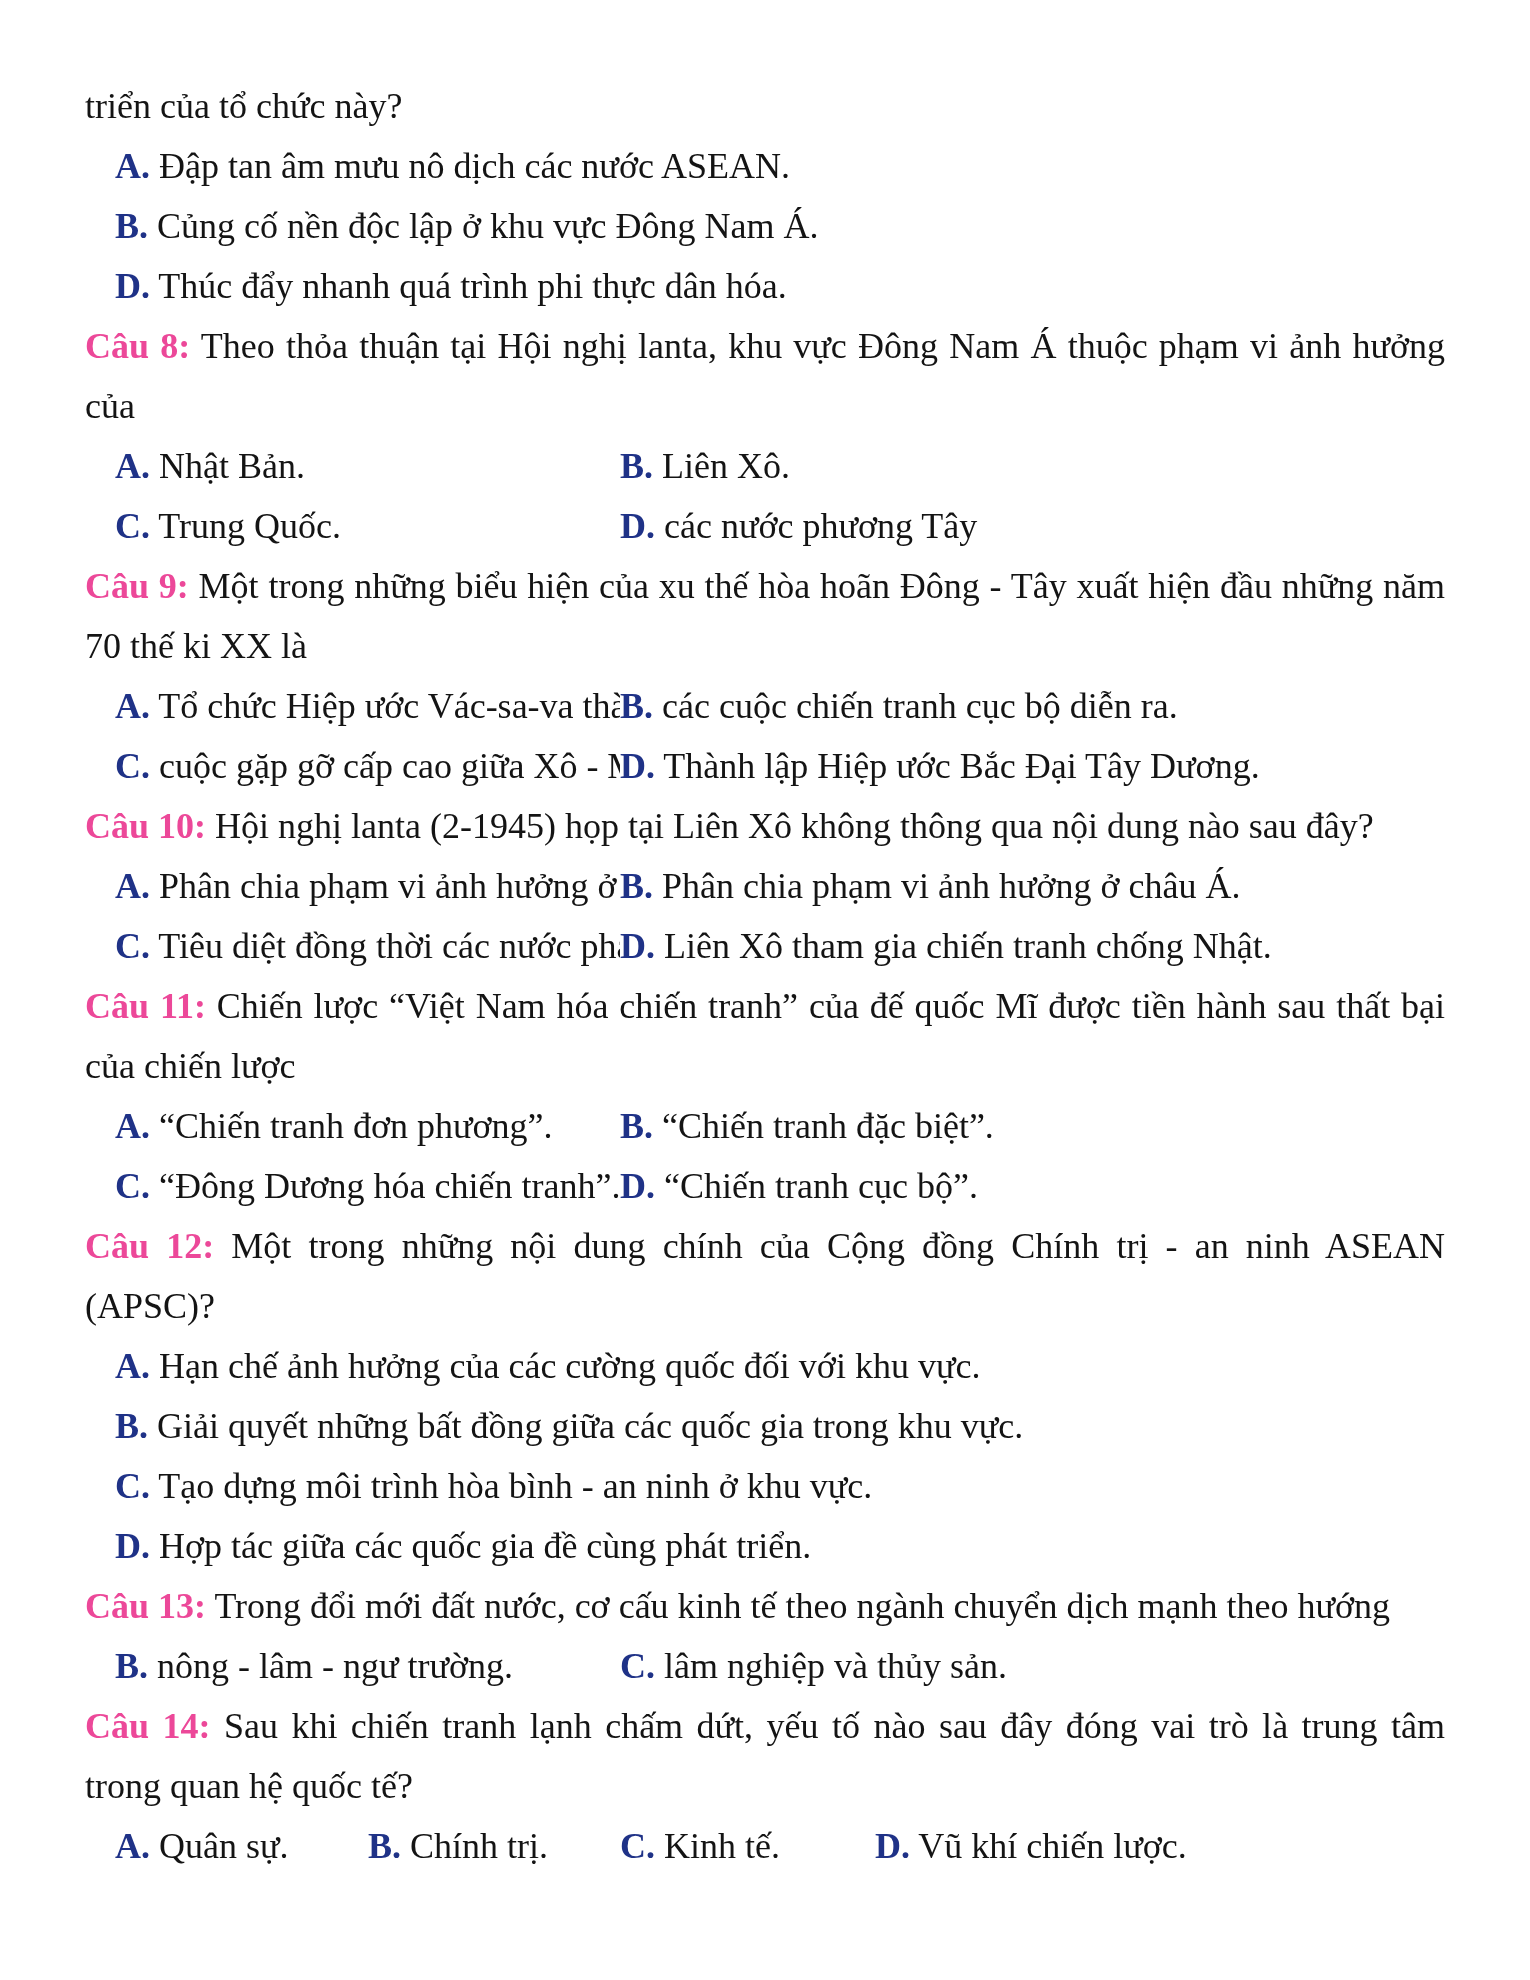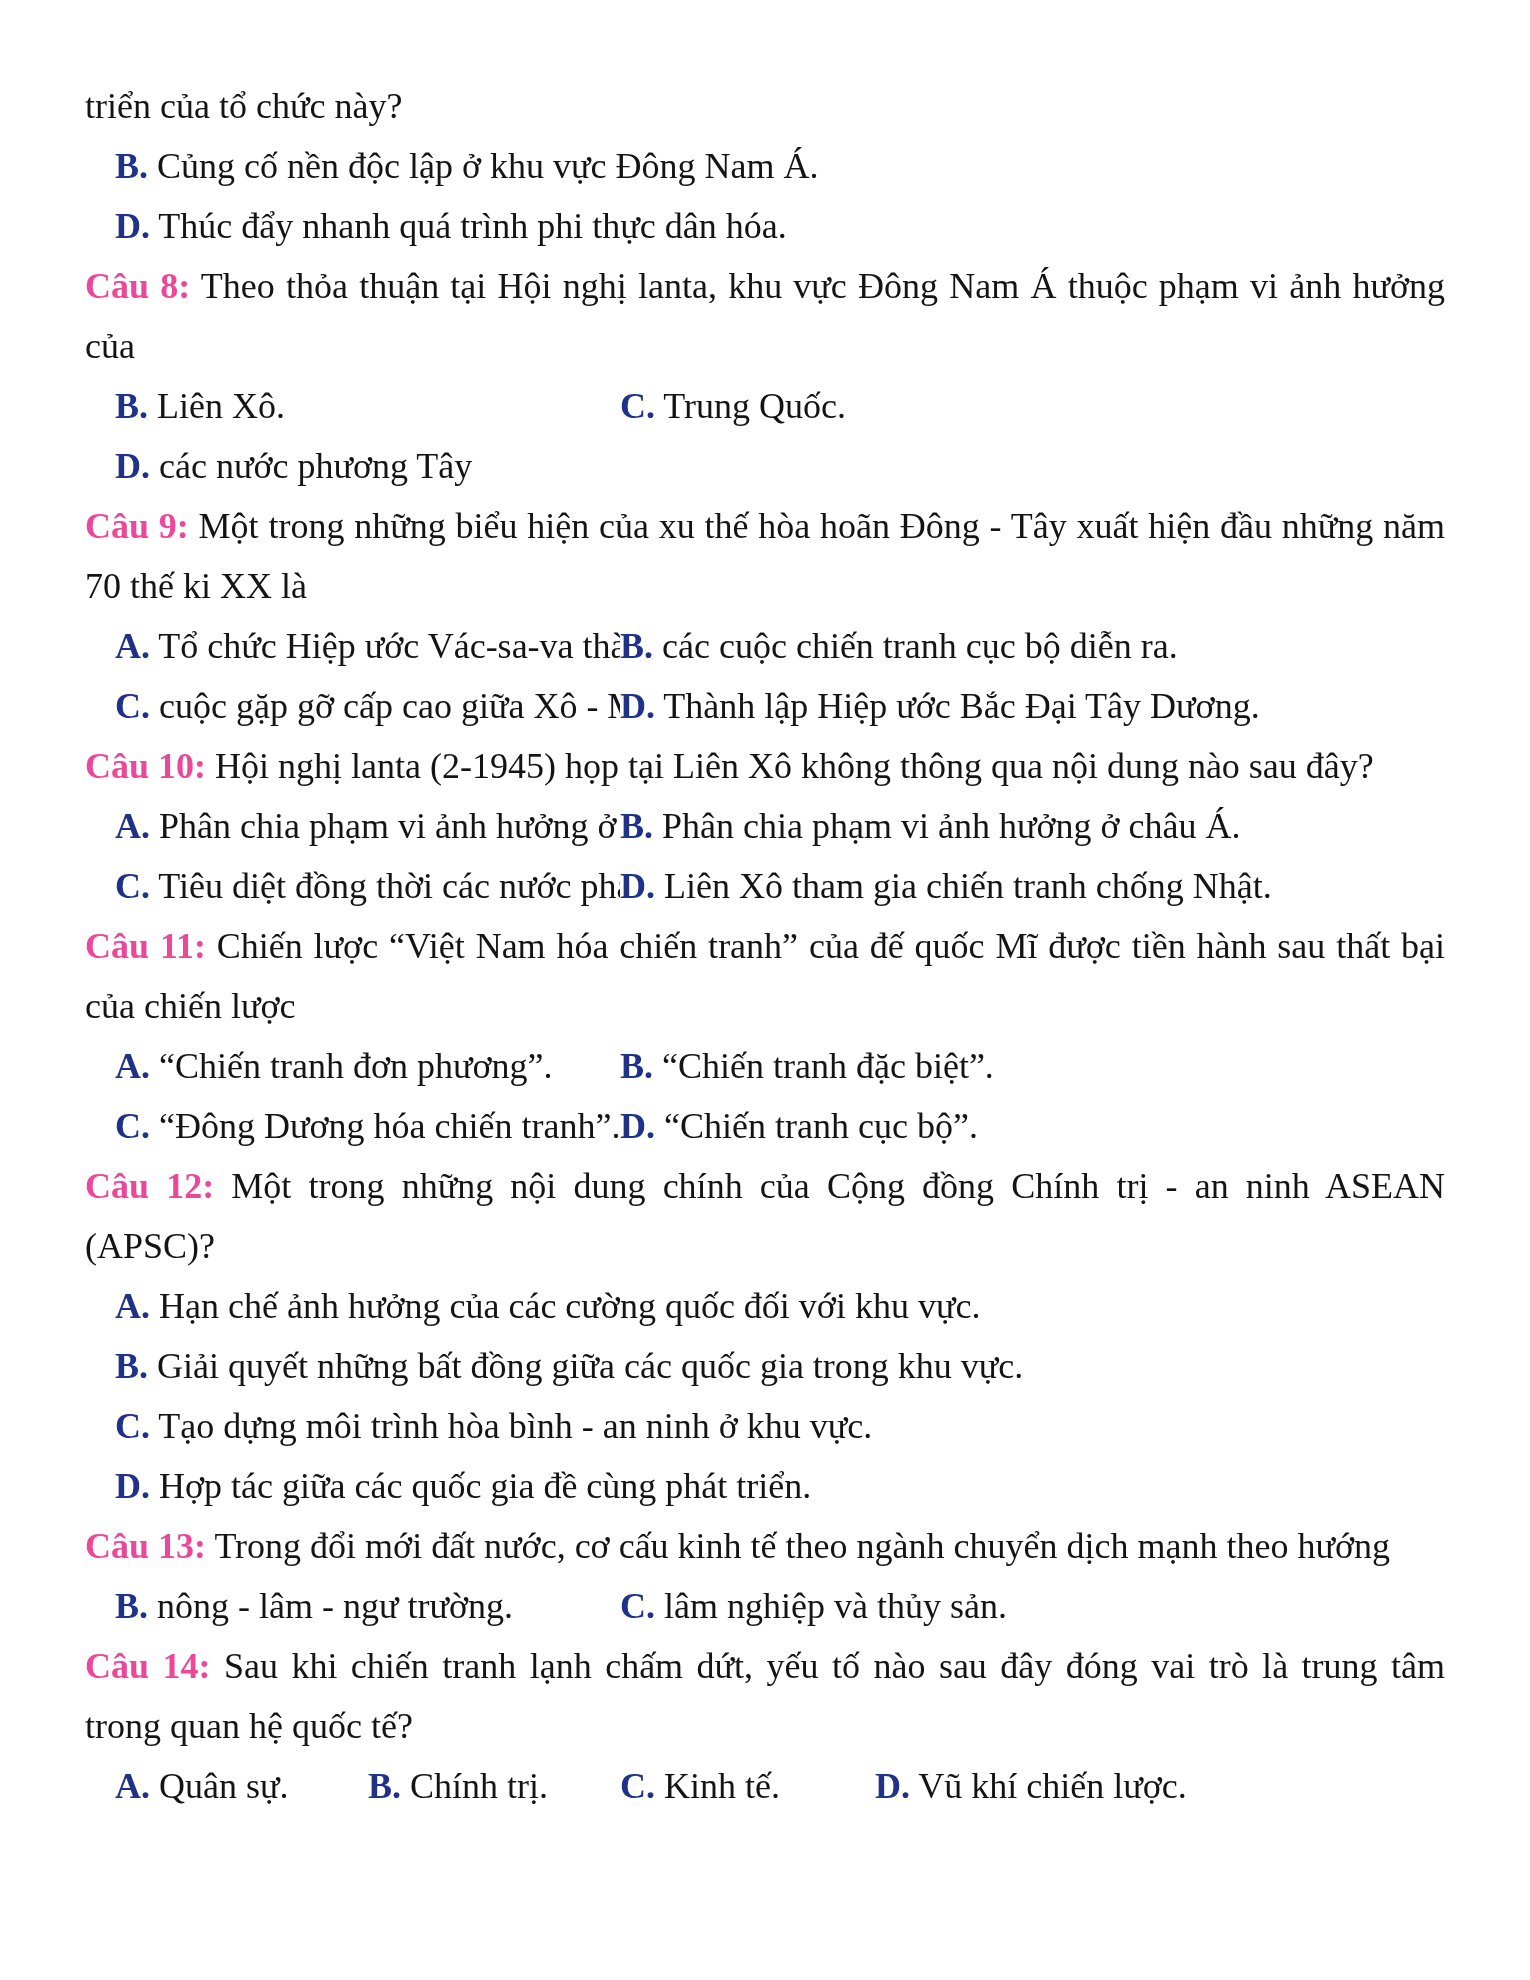--- a/index.html
+++ b/index.html
@@ -29,28 +29,30 @@
 </style>
 </head>
 <body>
 
 <div class="page">
   <div class="content">
 
     <section>
       <p class="q-text">triển của tổ chức này?</p>
       <div class="options cols-1">
+        <div class="opt"><b class="letter">A.</b> <span>Đập tan âm mưu nô dịch các nước ASEAN.</span></div>
         <div class="opt"><b class="letter">B.</b> <span>Củng cố nền độc lập ở khu vực Đông Nam Á.</span></div>
         <div class="opt"><b class="letter">D.</b> <span>Thúc đẩy nhanh quá trình phi thực dân hóa.</span></div>
       </div>
     </section>
 
     <section>
       <p class="q-text"><b class="q-label">Câu 8:</b> <span>Theo thỏa thuận tại Hội nghị lanta, khu vực Đông Nam Á thuộc phạm vi ảnh hưởng của</span></p>
       <div class="options grid-2">
+        <div class="opt"><b class="letter">A.</b> <span>Nhật Bản.</span></div>
         <div class="opt"><b class="letter">B.</b> <span>Liên Xô.</span></div>
         <div class="opt"><b class="letter">C.</b> <span>Trung Quốc.</span></div>
         <div class="opt"><b class="letter">D.</b> <span>các nước phương Tây</span></div>
       </div>
     </section>
 
     <section>
       <p class="q-text"><b class="q-label">Câu 9:</b> <span>Một trong những biểu hiện của xu thế hòa hoãn Đông - Tây xuất hiện đầu những năm 70 thế ki XX là</span></p>
       <div class="options grid-2">
         <div class="opt"><b class="letter">A.</b> <span>Tổ chức Hiệp ước Vác-sa-va thành lập.</span></div>

